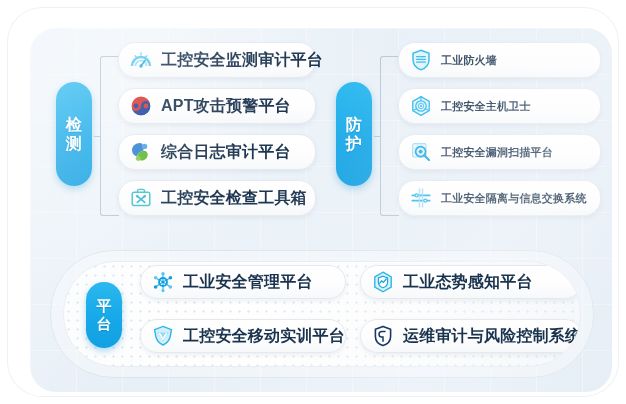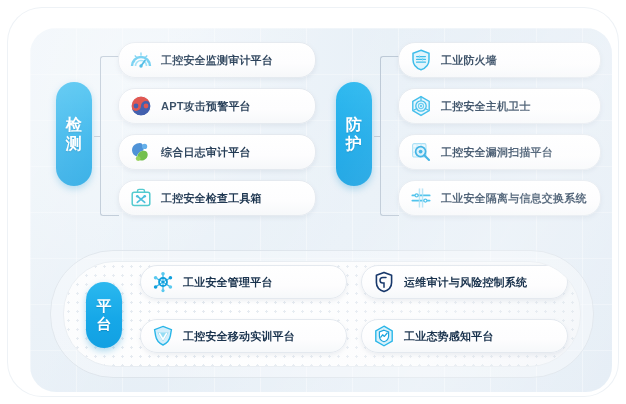--- a/index.html
+++ b/index.html
@@ -81,21 +81,21 @@
     border-radius:17px;
     box-shadow:0 2px 4px rgba(120,140,165,.13);
     display:flex;align-items:center;
   }
   .row:last-child{margin-bottom:12px;}
   .row .ico{
     width:32px;height:32px;margin-left:6px;flex:0 0 32px;
     display:flex;align-items:center;justify-content:center;
   }
   .row .txt{
-    margin-left:4px;font-size:11px;font-weight:bold;color:#19324d;
+    margin-left:4px;font-size:16px;font-weight:bold;color:#19324d;
     white-space:nowrap;letter-spacing:.2px;
   }
   .group.protect .row .txt{font-size:11px;}
 
   
   .plat-outer{
     position:absolute;left:20px;top:222px;width:542px;height:126px;
     border:1px solid #dde4eb;border-radius:63px;
     background:rgba(255,255,255,.35);
   }
@@ -344,37 +344,37 @@
                   </svg>
                 </span>
                 <span class="txt">工控安全移动实训平台</span>
               </div>
             </div>
 
             <div class="plat-col">
               <div class="row">
                 <span class="ico">
                   <svg width="26" height="26" viewBox="0 0 26 26">
-                    <path d="M13 3.4l7.6 2.9v7.2c0 4.2-3 7.6-7.6 9.1-4.6-1.5-7.6-4.9-7.6-9.1V6.3L13 3.4z" fill="none" stroke="#18386b" stroke-width="1.6" stroke-linejoin="round"></path>
-                    <path d="M15 8.4h-3.2a2.8 2.8 0 0 0 0 5.6H13v4.2" fill="none" stroke="#18386b" stroke-width="1.5" stroke-linecap="round"></path>
-                  </svg>
-                </span>
-                <span class="txt">运维审计与风险控制系统</span>
-              </div>
-
-              <div class="row">
-                <span class="ico">
-                  <svg width="26" height="26" viewBox="0 0 26 26">
                     <path d="M13 3.2l8.2 4.8v10L13 22.8 4.8 18V8z" fill="#d8f1fb" stroke="#2ab6e8" stroke-width="1.4"></path>
                     <path d="M13 7.2l4.6 1.8v4c0 2.7-1.9 4.9-4.6 5.8-2.7-.9-4.6-3.1-4.6-5.8V9z" fill="#ffffff" stroke="#1fa6df" stroke-width="1.2"></path>
                     <polyline points="9.8,14.2 11.6,11.8 13.4,13.4 16.2,10" fill="none" stroke="#1fa6df" stroke-width="1.3" stroke-linecap="round" stroke-linejoin="round"></polyline>
                   </svg>
                 </span>
                 <span class="txt">工业态势感知平台</span>
               </div>
+
+              <div class="row">
+                <span class="ico">
+                  <svg width="26" height="26" viewBox="0 0 26 26">
+                    <path d="M13 3.4l7.6 2.9v7.2c0 4.2-3 7.6-7.6 9.1-4.6-1.5-7.6-4.9-7.6-9.1V6.3L13 3.4z" fill="none" stroke="#18386b" stroke-width="1.6" stroke-linejoin="round"></path>
+                    <path d="M15 8.4h-3.2a2.8 2.8 0 0 0 0 5.6H13v4.2" fill="none" stroke="#18386b" stroke-width="1.5" stroke-linecap="round"></path>
+                  </svg>
+                </span>
+                <span class="txt">运维审计与风险控制系统</span>
+              </div>
             </div>
 
           </div>
         </div>
       </div>
 
     </div>
   </div>
 </div>
 

